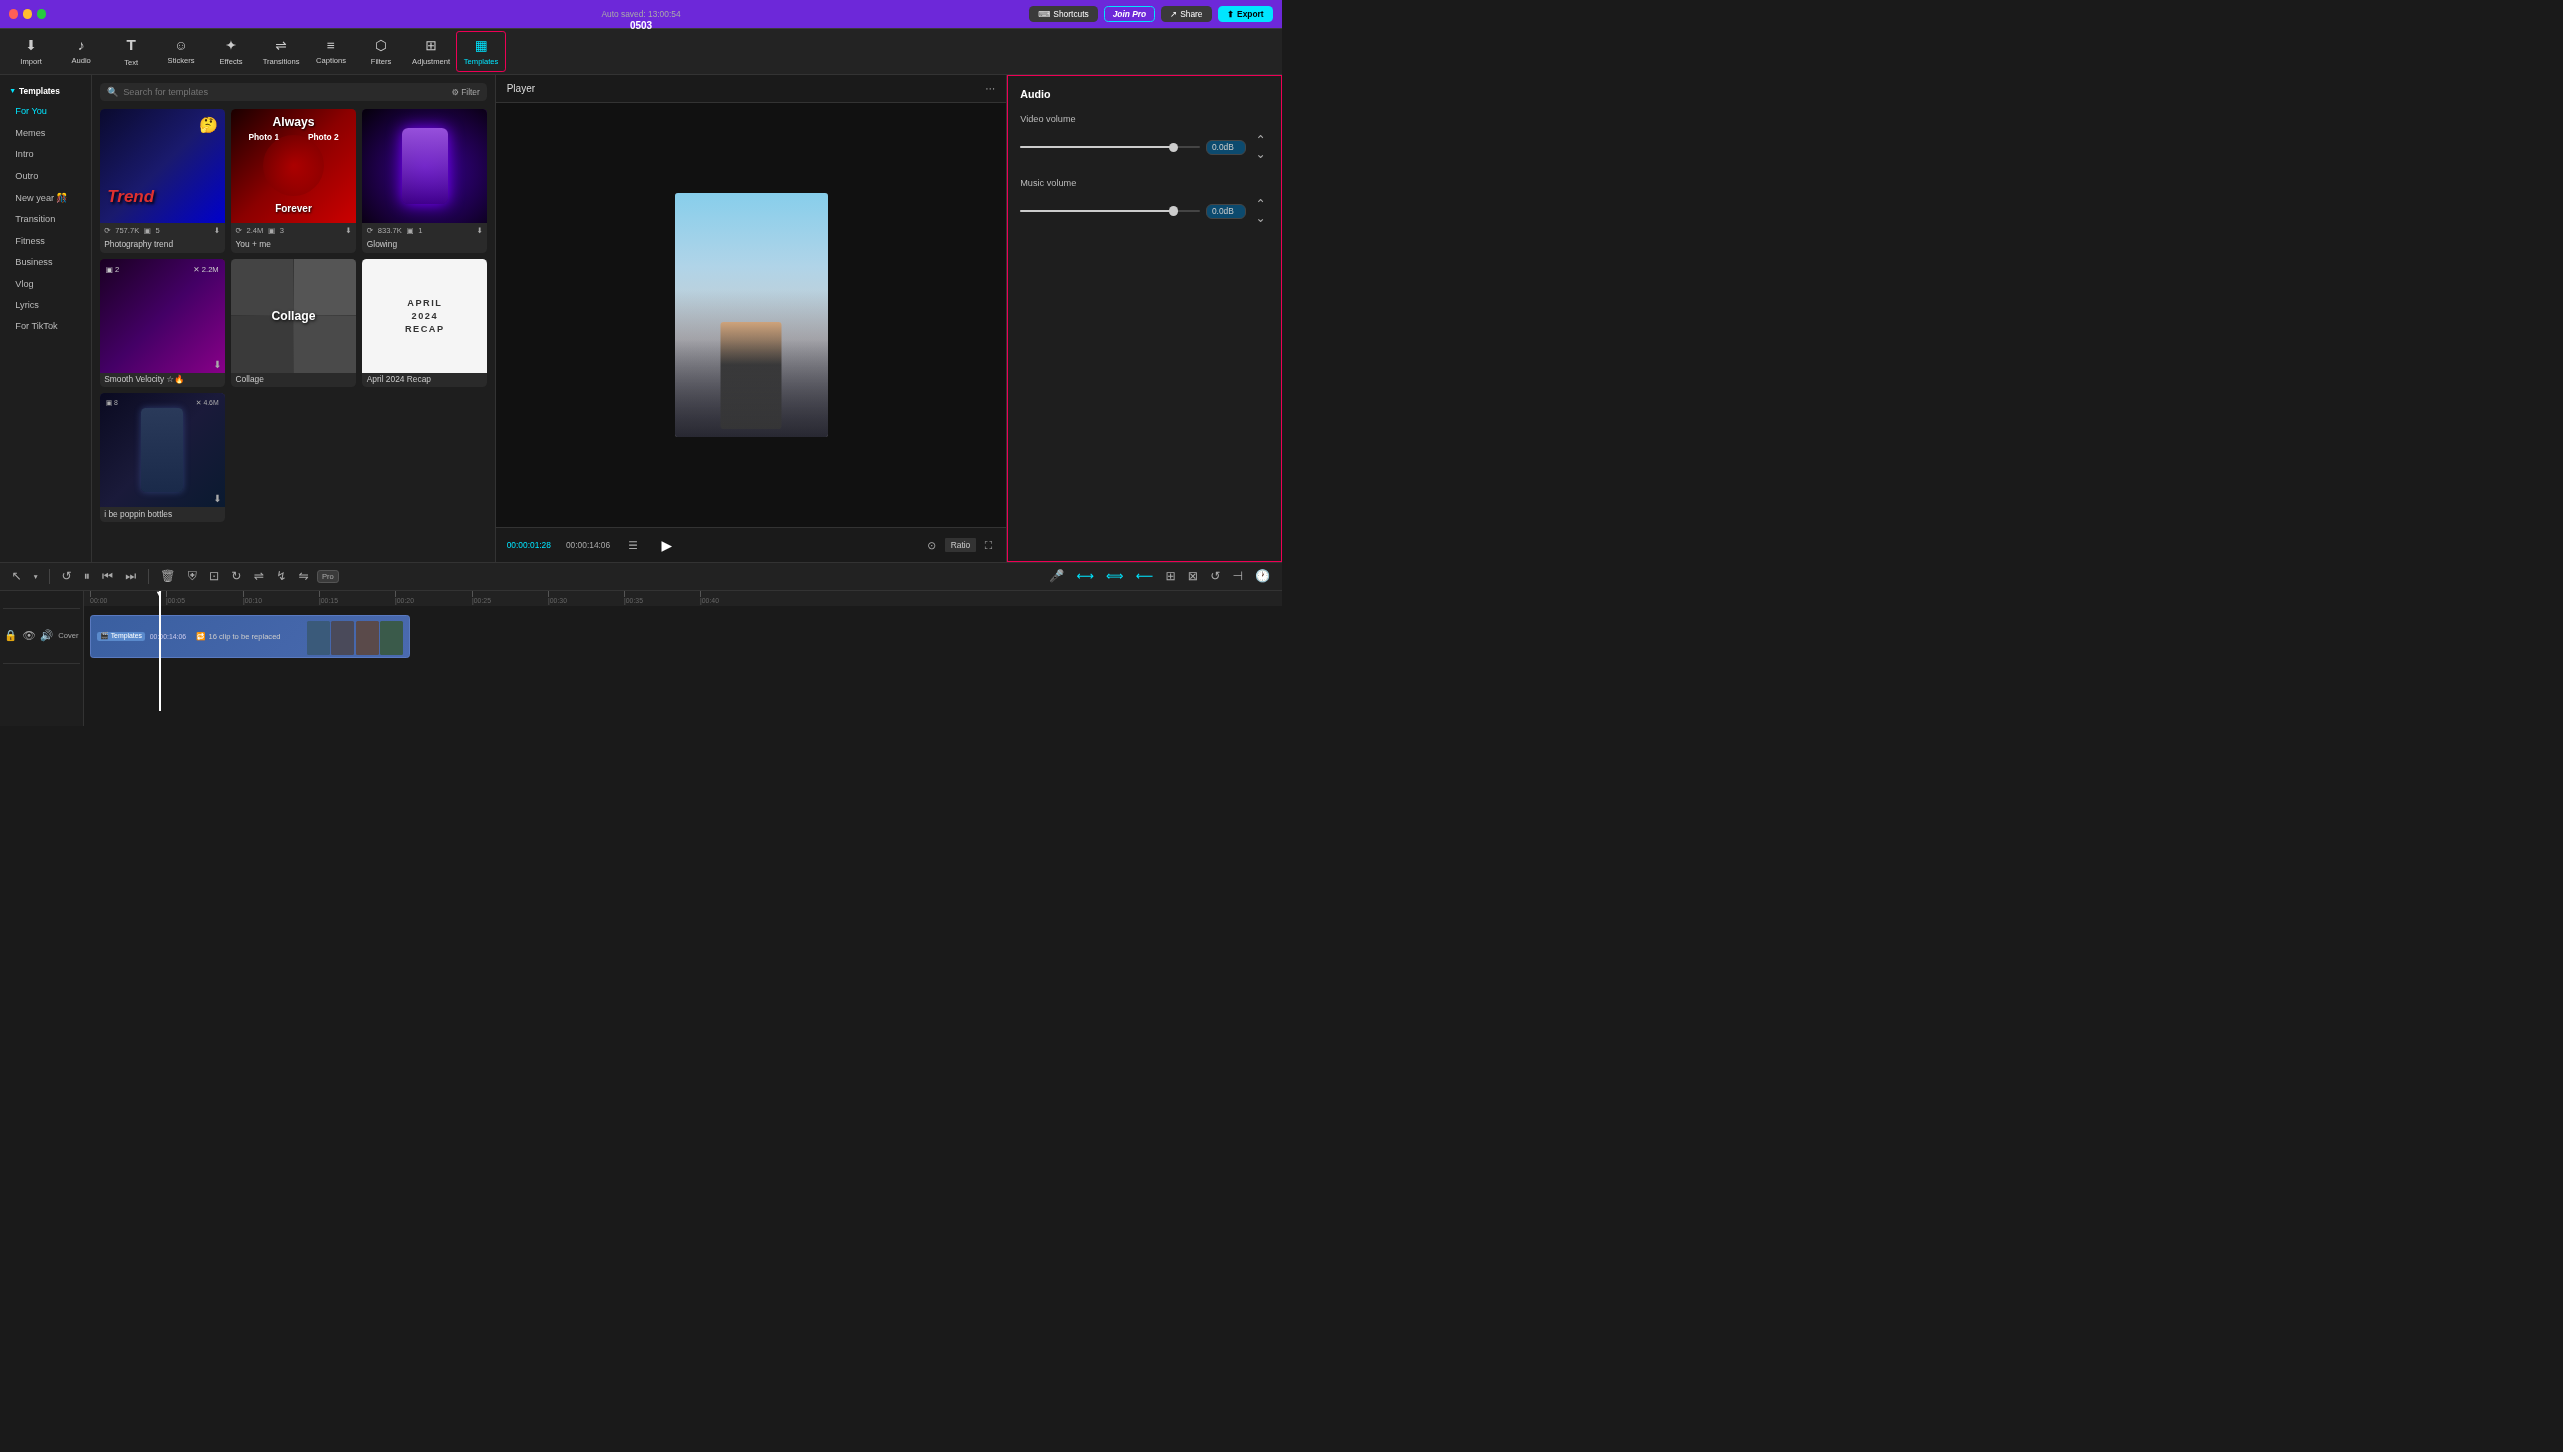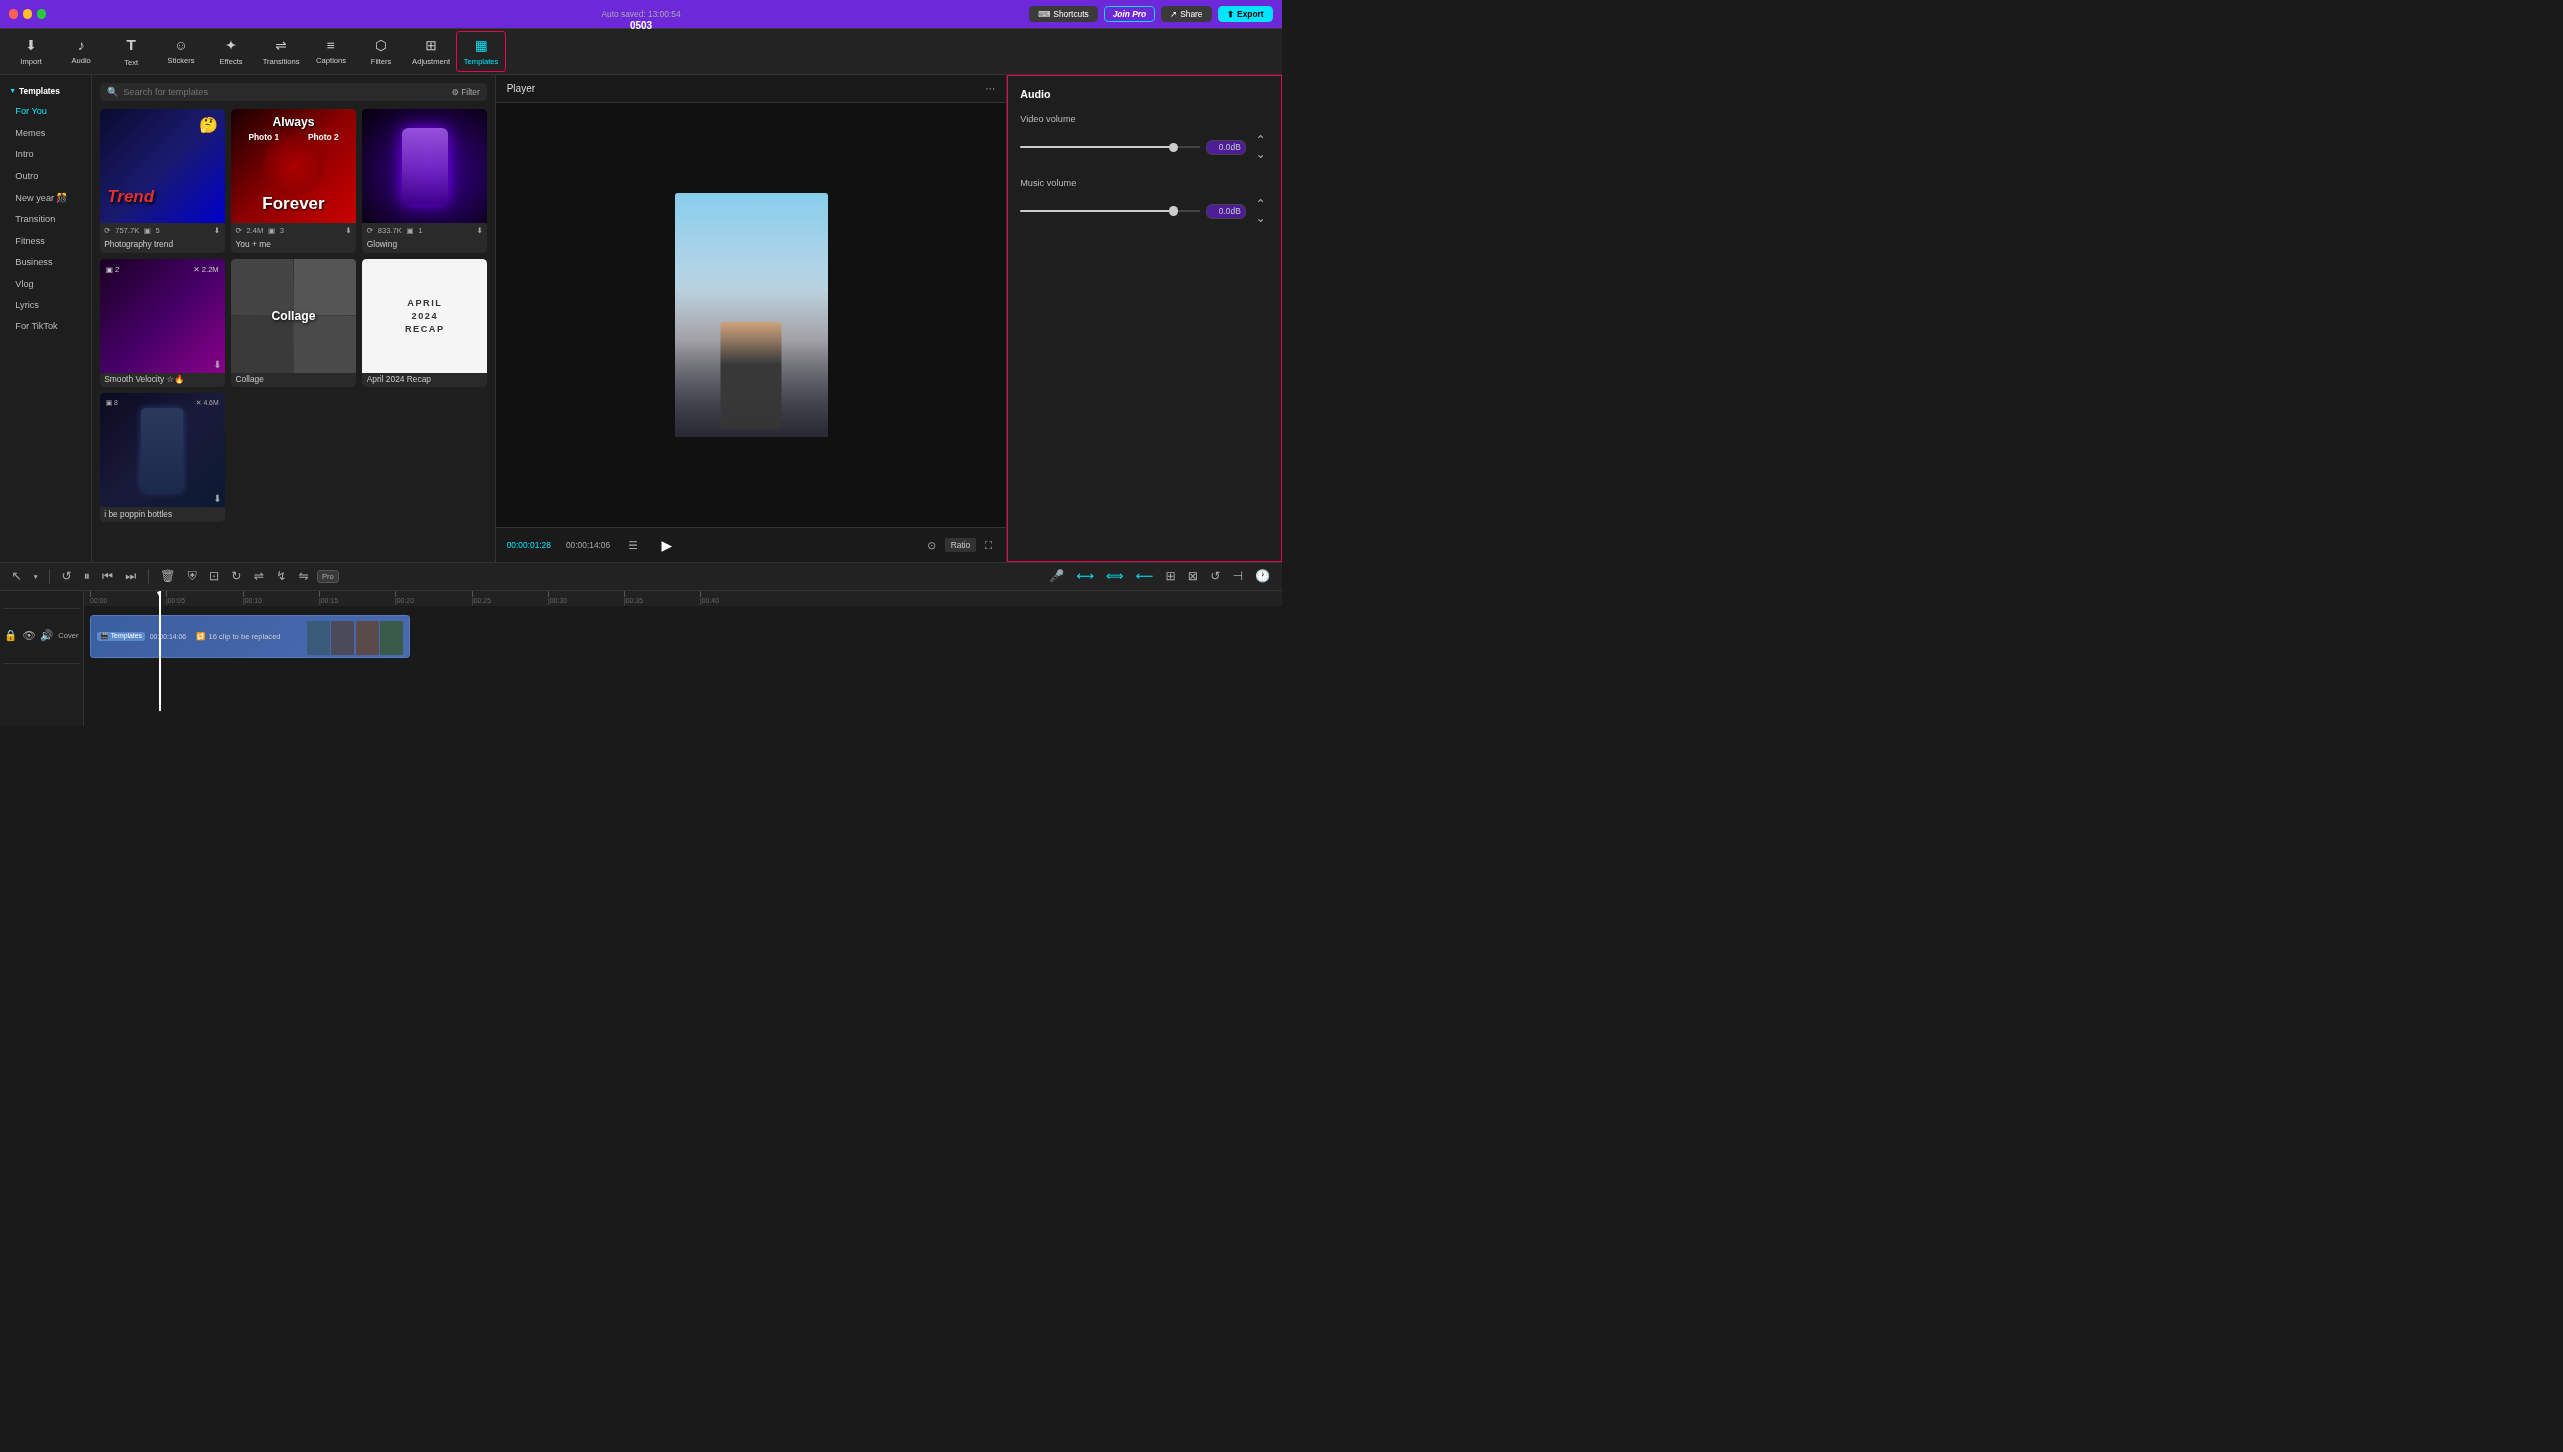--- a/index.html
+++ b/index.html
@@ -294,26 +294,26 @@
       width: 9.2px; height: 9.2px;
       background: #ccc;
       border-radius: 50%;
       position: absolute;
       top: -3.4px;
       cursor: pointer;
     }
     .slider-value {
       font-size: 8.4px;
       color: #ccc;
-      background: #4c1d95;
+      background: #0c4a6e;
       border: 0.8px solid #444;
       border-radius: 6px;
       padding: 1.5px 4.6px;
       min-width: 40px;
-      text-align: right;
+      text-align: left;
     }
 
     
     #timeline {
       height: 164px;
       background: #1a1a1a;
       border-top: 0.8px solid #333;
       display: flex;
       flex-direction: column;
     }
@@ -611,21 +611,21 @@
           <div class="template-name">Photography trend</div>
         </div>
 
         <div class="template-card">
           <div class="template-thumb tmpl-red" style="position:relative;">
             <div style="position:absolute;top:6.1px;left:0;right:0;text-align:center;font-size:12.2px;font-weight:900;color:#fff;text-shadow:0.8px 0.8px 2.3px #000;">Always</div>
             <div style="position:absolute;top:23px;left:3.1px;right:3.1px;display:flex;justify-content:space-around;font-size:8.4px;color:#fff;font-weight:700;">
               <span>Photo 1</span>
                 <span>Photo 2</span>
             </div>
-            <div style="position:absolute;bottom:9.2px;left:0;right:0;text-align:center;font-size:17px;font-weight:900;color:#fff;text-shadow:0.8px 0.8px 2.3px #000;">Forever</div>
+            <div style="position:absolute;bottom:9.2px;left:0;right:0;text-align:center;font-size:10px;font-weight:900;color:#fff;text-shadow:0.8px 0.8px 2.3px #000;">Forever</div>
             <div style="position:absolute;inset:0;display:flex;align-items:center;justify-content:center;">
               <div style="width:61px;height:61px;background:radial-gradient(circle,#cc0000,#660000);border-radius:50%;opacity:0.5;"></div>
             </div>
           </div>
           <div class="template-meta">
             <span>⟳</span>
             <span>2.4M</span>
             <span>▣</span>
             <span>3</span>
             <span class="download-icon">⬇</span>

